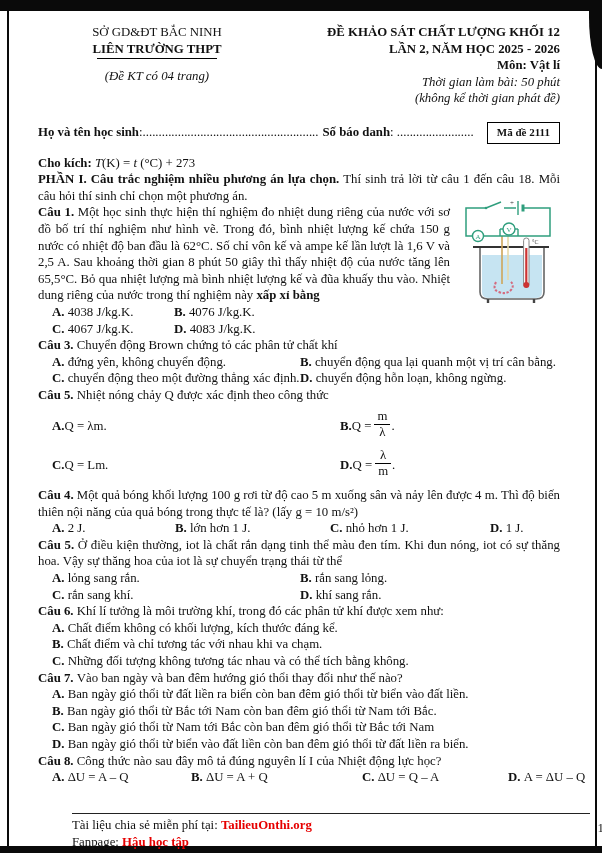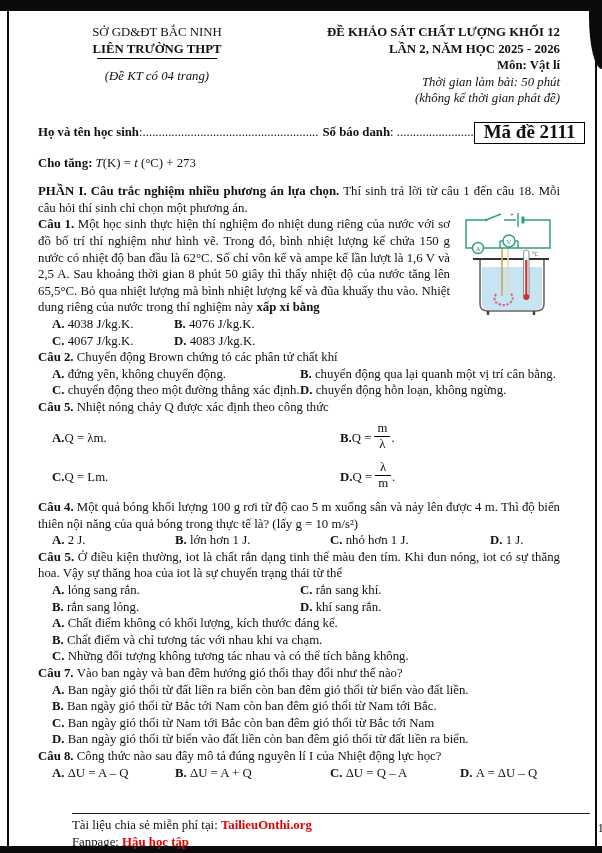--- a/index.html
+++ b/index.html
@@ -17,34 +17,34 @@
   .italic{font-style:italic;}
   .math-i{font-style:italic;}
   
   .hdr{display:flex;}
   .hdr-left{width:238px;text-align:center;}
   .hdr-right{flex:1;text-align:right;}
   .underlined::after{content:"";display:block;width:120px;border-bottom:1.2px solid #000;margin:1px auto 0;}
   .hdr-note{margin-top:9px;}
   
   .student-row{display:flex;align-items:center;margin-top:15px;white-space:nowrap;}
-  .code-box{margin-left:auto;border:1.4px solid #000;padding:1px 9px 2px;font-weight:bold;font-size:19px;}
+  .code-box{margin-left:auto;border:1.4px solid #000;padding:1px 9px 2px;font-weight:bold;font-size:11px;}
   .given{margin-top:11px;}
-  .part-head{margin-top:12px;text-align:justify;}
+  .part-head{text-align:justify;}
   
   .question{text-align:justify;}
   .stem{text-align:justify;}
   .opts{padding-left:14px;}
   .opt{white-space:nowrap;}
   .grid2n{display:grid;grid-template-columns:122px auto;}
   .grid2w{display:grid;grid-template-columns:248px auto;}
   .grid2f{display:grid;grid-template-columns:288px auto;row-gap:7px;margin:7px 0 6px;}
   .grid2f .opt{display:flex;align-items:center;min-height:30px;}
   .grid4{display:grid;grid-template-columns:123px 155px 160px auto;}
-  .grid4b{display:grid;grid-template-columns:123px 155px 130px auto;}
+  .grid4b{display:grid;grid-template-columns:123px 155px 130px auto;gap:16px;}
   .rows .opt{display:block;}
   .frac{display:inline-block;text-align:center;vertical-align:middle;margin:0 1px 2px 3px;}
   .frac .num{display:block;line-height:1.05;padding:0 3px;}
   .frac .den{display:block;border-top:1px solid #000;line-height:1.2;padding:0 3px;}
   
   .fig{float:right;width:102px;margin:-4px 0 2px 8px;}
   
   .footer{position:absolute;left:34px;top:789px;width:518px;border-top:1.3px solid #222;padding-top:3px;}
   .red{color:#e60000;font-weight:bold;text-decoration:none;}
   .pageno{position:absolute;right:-14px;top:6px;color:#222;}
@@ -78,21 +78,21 @@
 
     <div class="student-row">
       <span class="bold">Họ và tên học sinh</span>
         <span>:.......................................................</span>
       <span class="bold" style="margin-left:4px;">Số báo danh</span>
         <span>: ........................</span>
       <div class="code-box"><span>Mã đề 2111</span></div>
     </div>
 
     <div class="given">
-      <span class="bold">Cho tăng:</span>
+      <span class="bold">Cho kích:</span>
       <span class="math-i">T</span><span>(K) = </span><span class="math-i">t</span><span> (°C) + 273</span>
     </div>
 
     <div class="part-head">
       <span class="bold">PHẦN I. Câu trắc nghiệm nhiều phương án lựa chọn.</span>
       <span>Thí sinh trả lời từ câu 1 đến câu 18. Mỗi câu hỏi thí sinh chỉ chọn một phương án.</span>
     </div>
 
     <div>
         <div class="question">
@@ -141,21 +141,21 @@
     </div>
           <div class="stem"><b class="qlabel">Câu 1. </b>Một học sinh thực hiện thí nghiệm đo nhiệt dung riêng của nước với sơ đồ bố trí thí nghiệm như hình vẽ. Trong đó, bình nhiệt lượng kế chứa 150 g nước có nhiệt độ ban đầu là 62°C. Số chỉ vôn kế và ampe kế lần lượt là 1,6 V và 2,5 A. Sau khoảng thời gian 8 phút 50 giây thì thấy nhiệt độ của nước tăng lên 65,5°C. Bỏ qua nhiệt lượng mà bình nhiệt lượng kế và đũa khuấy thu vào. Nhiệt dung riêng của nước trong thí nghiệm này<b> xấp xỉ bằng</b></div>
           <div class="opts grid2n">
             <div class="opt"><b class="okey">A. </b>4038 J/kg.K.</div>
             <div class="opt"><b class="okey">B. </b>4076 J/kg.K.</div>
             <div class="opt"><b class="okey">C. </b>4067 J/kg.K.</div>
             <div class="opt"><b class="okey">D. </b>4083 J/kg.K.</div>
           </div>
         </div>
         <div class="question">
-          <div class="stem"><b class="qlabel">Câu 2. </b>Chuyển động Brown chứng tỏ các phân tử chất khí</div>
+          <div class="stem"><b class="qlabel">Câu 3. </b>Chuyển động Brown chứng tỏ các phân tử chất khí</div>
           <div class="opts grid2w">
             <div class="opt"><b class="okey">A. </b>đứng yên, không chuyển động.</div>
             <div class="opt"><b class="okey">B. </b>chuyển động qua lại quanh một vị trí cân bằng.</div>
             <div class="opt"><b class="okey">C. </b>chuyển động theo một đường thẳng xác định.</div>
             <div class="opt"><b class="okey">D. </b>chuyển động hỗn loạn, không ngừng.</div>
           </div>
         </div>
         <div class="question">
           <div class="stem"><b class="qlabel">Câu 5. </b>Nhiệt nóng chảy Q được xác định theo công thức</div>
           <div class="opts grid2f">
@@ -177,26 +177,27 @@
             <div class="opt"><b class="okey">A. </b>2 J.</div>
             <div class="opt"><b class="okey">B. </b>lớn hơn 1 J.</div>
             <div class="opt"><b class="okey">C. </b>nhỏ hơn 1 J.</div>
             <div class="opt"><b class="okey">D. </b>1 J.</div>
           </div>
         </div>
         <div class="question">
           <div class="stem"><b class="qlabel">Câu 5. </b>Ở điều kiện thường, iot là chất rắn dạng tinh thể màu đen tím. Khi đun nóng, iot có sự thăng hoa. Vậy sự thăng hoa của iot là sự chuyển trạng thái từ thể</div>
           <div class="opts grid2w">
             <div class="opt"><b class="okey">A. </b>lỏng sang rắn.</div>
+            <div class="opt"><b class="okey">B. </b>rắn sang lỏng.</div>
             <div class="opt"><b class="okey">C. </b>rắn sang khí.</div>
-            <div class="opt"><b class="okey">B. </b>rắn sang lỏng.</div>
             <div class="opt"><b class="okey">D. </b>khí sang rắn.</div>
           </div>
         </div>
         <div class="question">
+          <div class="stem"><b class="qlabel">Câu 6. </b>Khí lí tưởng là môi trường khí, trong đó các phân tử khí được xem như:</div>
           <div class="opts rows">
             <div class="opt"><b class="okey">A. </b>Chất điểm không có khối lượng, kích thước đáng kể.</div>
             <div class="opt"><b class="okey">B. </b>Chất điểm và chỉ tương tác với nhau khi va chạm.</div>
             <div class="opt"><b class="okey">C. </b>Những đối tượng không tương tác nhau và có thể tích bằng không.</div>
           </div>
         </div>
         <div class="question">
           <div class="stem"><b class="qlabel">Câu 7. </b>Vào ban ngày và ban đêm hướng gió thổi thay đổi như thế nào?</div>
           <div class="opts rows">
             <div class="opt"><b class="okey">A. </b>Ban ngày gió thổi từ đất liền ra biển còn ban đêm gió thổi từ biển vào đất liền.</div>

